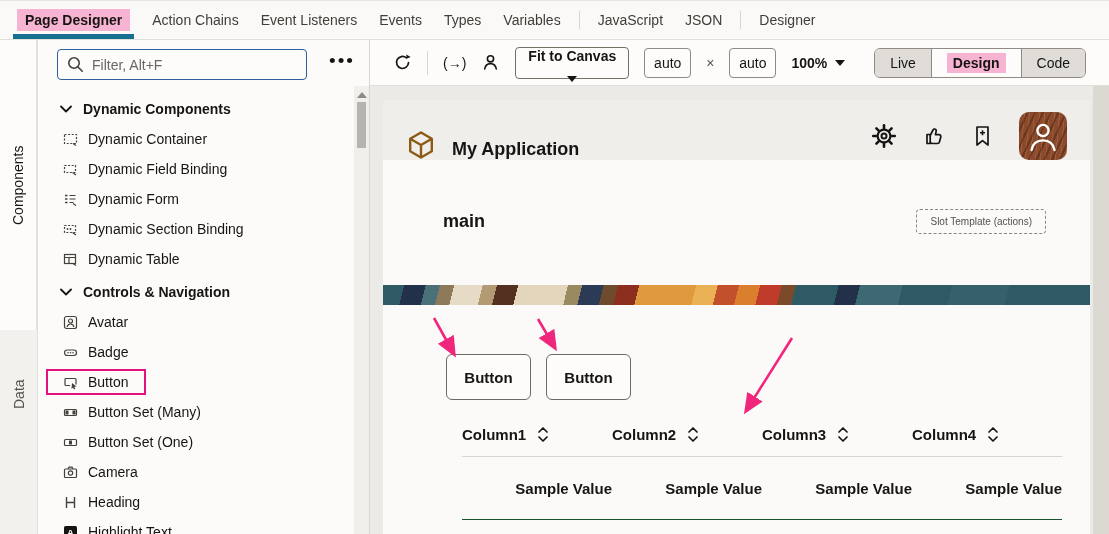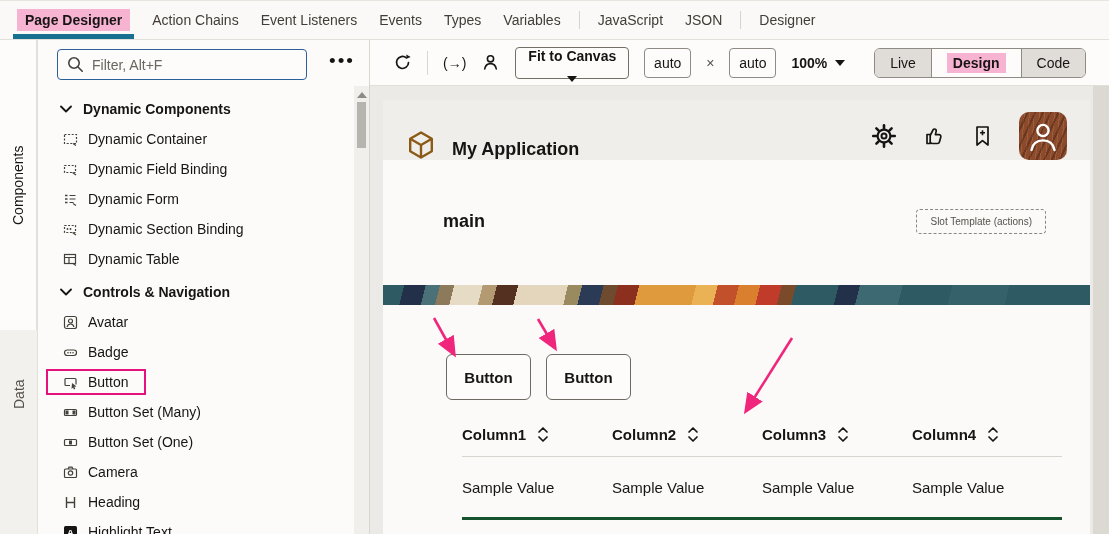--- a/index.html
+++ b/index.html
@@ -86,24 +86,24 @@
       #53301f 16%, #53301f 19%, #e3d6bd 19%, #e3d6bd 26%, #9a8a60 26%, #9a8a60 28%,
       #2b3a55 28%, #2b3a55 31%, #6e4a2e 31%, #6e4a2e 33%, #8c2f1f 33%, #8c2f1f 36%,
       #e09a3e 36%, #e09a3e 44%, #eab254 44%, #eab254 47%, #c2512b 47%, #c2512b 50%,
       #d97f2e 50%, #d97f2e 53%, #c13b2a 53%, #c13b2a 56%, #7a4a2a 56%, #7a4a2a 58%,
       #2e5a63 58%, #2e5a63 64%, #22304a 64%, #22304a 67%, #3d6a72 67%, #3d6a72 73%,
       #2e5a63 73%, #2e5a63 80%, #35616b 80%, #35616b 88%, #2e5a63 88%, #2e5a63 100%); }
 
   .btn-row { display:flex; gap:15px; margin:49px 0 0 63px; }
   .canvas-btn { width:85px; height:46px; border:1px solid #6e6963; border-radius:6px; background:#fdfcfb; font-weight:700; font-size:15px; color:#161513; display:flex; align-items:center; justify-content:center; cursor:pointer; font-family:"Liberation Sans", sans-serif; }
 
-  .table { margin:12px 0 0 79px; width:600px; }
+  .table { margin:12px 0 0 79px; width:600px;text-align:right; }
   .thead { display:flex; height:45px; align-items:center; border-bottom:1px solid #d8d4cf; }
   .th { width:150px; display:flex; align-items:center; gap:11px; font-weight:700; font-size:15px; cursor:pointer; }
-  .trow { display:flex; height:63px; align-items:center; border-bottom:3px solid #14532d; }
+  .trow { display:flex; height:63px; align-items:center; border-bottom:1px solid #14532d;font-weight:bold; }
   .td { width:150px; font-size:15px; }
 
   .arrows-overlay { position:absolute; inset:0; pointer-events:none; }
 
   svg.icon { display:block; }
 </style>
 </head>
 <body>
 
 <div id="screen">

